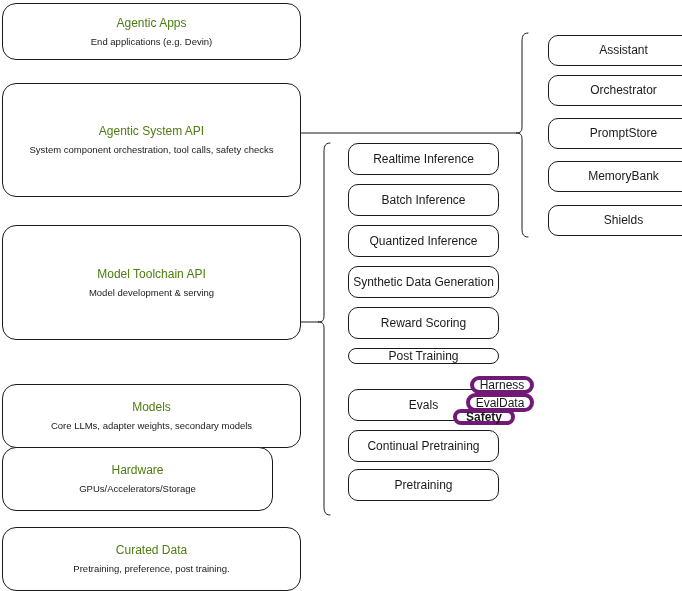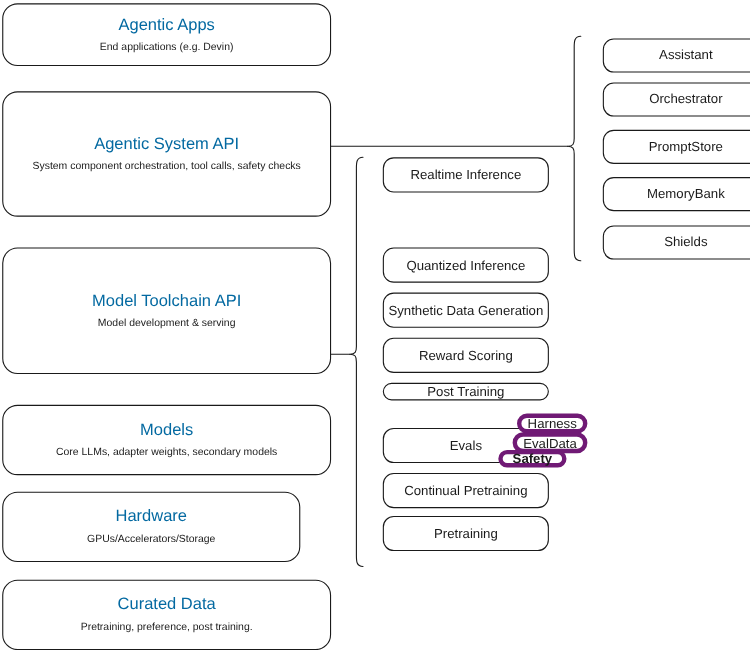--- a/index.html
+++ b/index.html
@@ -38,22 +38,22 @@
     justify-content: center;
     text-align: center;
     line-height: 1.25;
   }
 
   
   .layer-node {
     border-radius: 14px;
   }
   .layer-title {
-    font-size: 15px;
-    color: #0369a1;
+    font-size: 12px;
+    color: #4d7c0f;
     white-space: nowrap;
   }
   .layer-sub {
     font-size: 9.5px;
     color: #1a1a1a;
     margin-top: 5px;
     white-space: nowrap;
   }
 
   
@@ -136,38 +136,41 @@
   <div class="node layer-node" style="left:2px; top:83px; width:299px; height:114px;">
     <div class="layer-title">Agentic System API</div>
     <div class="layer-sub">System component orchestration, tool calls, safety checks</div>
   </div>
 
   <div class="node layer-node" style="left:2px; top:225px; width:299px; height:115px;">
     <div class="layer-title">Model Toolchain API</div>
     <div class="layer-sub">Model development &amp; serving</div>
   </div>
 
-  <div class="node layer-node" style="left:2px; top:368px; width:299px; height:64px;">
+  <div class="node layer-node" style="left:2px; top:384px; width:299px; height:64px;">
     <div class="layer-title">Models</div>
     <div class="layer-sub">Core LLMs, adapter weights, secondary models</div>
   </div>
 
   <div class="node layer-node" style="left:2px; top:447px; width:271px; height:64px;">
     <div class="layer-title">Hardware</div>
     <div class="layer-sub">GPUs/Accelerators/Storage</div>
   </div>
 
   <div class="node layer-node" style="left:2px; top:527px; width:299px; height:64px;">
     <div class="layer-title">Curated Data</div>
     <div class="layer-sub">Pretraining, preference, post training.</div>
   </div>
 
   <div class="node item-node" style="left:330px; top:143px; width:151px; height:32px;">
     <span>Realtime Inference</span>
   </div>
+  <div class="node item-node" style="left:330px; top:184px; width:151px; height:32px;">
+    <span>Batch Inference</span>
+  </div>
   <div class="node item-node" style="left:330px; top:225px; width:151px; height:32px;">
     <span>Quantized Inference</span>
   </div>
   <div class="node item-node" style="left:330px; top:266px; width:151px; height:32px;">
     <span>Synthetic Data Generation</span>
   </div>
   <div class="node item-node" style="left:330px; top:307px; width:151px; height:32px;">
     <span>Reward Scoring</span>
   </div>
   <div class="node item-node" style="left:330px; top:348px; width:151px; height:16px;">

